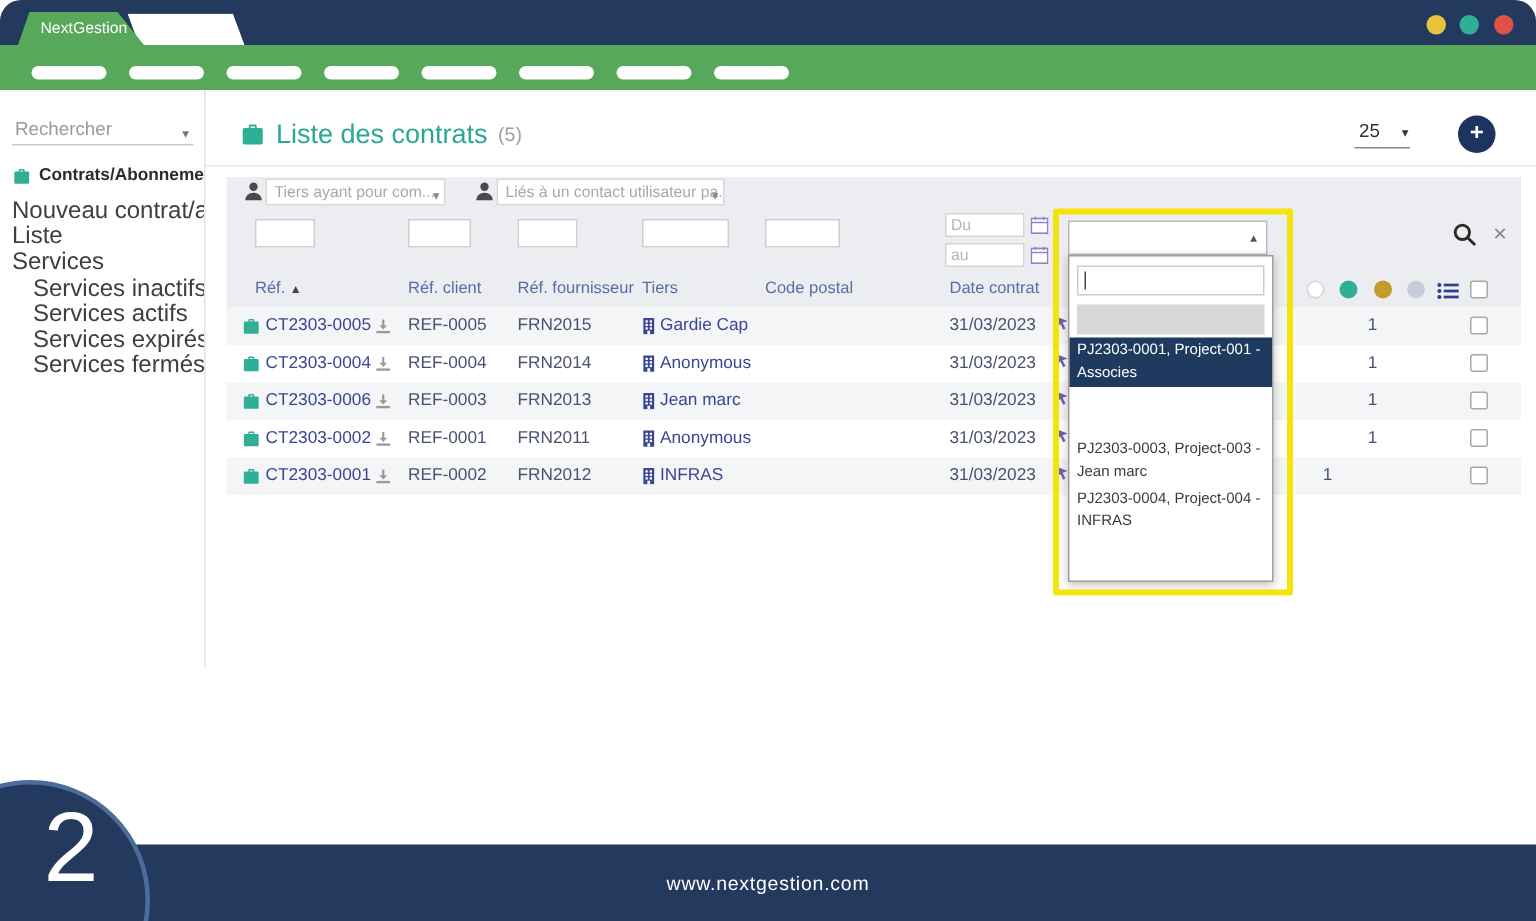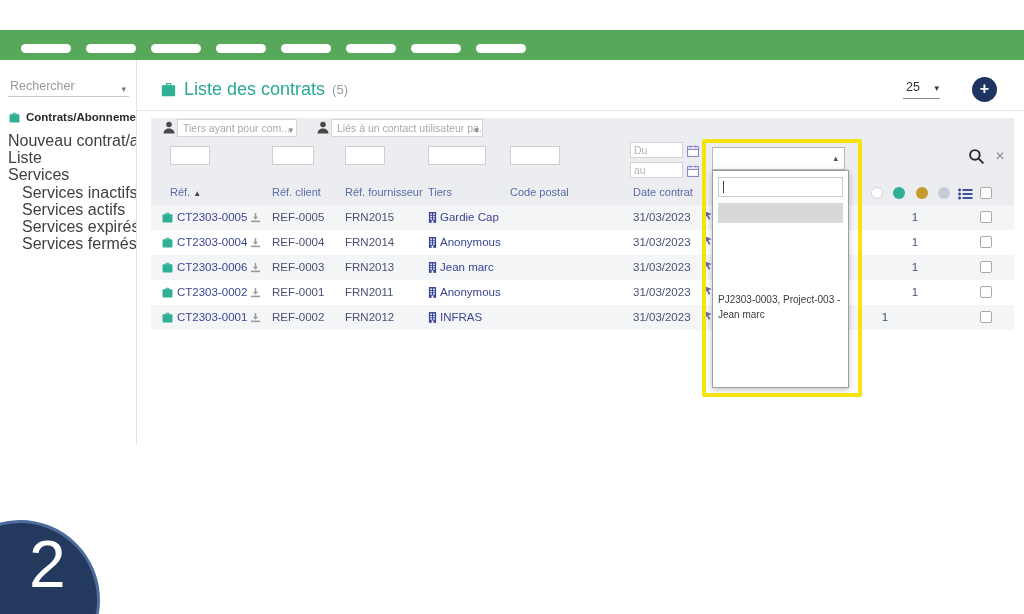--- a/index.html
+++ b/index.html
@@ -85,20 +85,27 @@
                  background:#24395E; border:3px solid #4C6D9C; z-index:6; }
   .step-num { position:absolute; left:86px; top:8px; font-size:66px; color:#fff; line-height:1; }
 
   .ptr { position:absolute; z-index:10; }
 </style>
 </head>
 <body>
 
 <div class="screen">
 
+  <div class="topbar">
+    <div class="ghost-tab"></div>
+    <div class="brand-tab"><span>NextGestion</span></div>
+    <span class="dot" style="left:951px;background:#E9C23F"></span>
+    <span class="dot" style="left:973px;background:#2FAF96"></span>
+    <span class="dot" style="left:996px;background:#DD5348"></span>
+  </div>
 
   <div class="greenbar">
     <span class="pill" style="left:21px"></span>
     <span class="pill" style="left:86px"></span>
     <span class="pill" style="left:151px"></span>
     <span class="pill" style="left:216px"></span>
     <span class="pill" style="left:281px"></span>
     <span class="pill" style="left:346px"></span>
     <span class="pill" style="left:411px"></span>
     <span class="pill" style="left:476px"></span>
@@ -366,21 +373,26 @@
   <span class="checkbox" style="left:980px;top:311px"></span>
 
   <div class="dd-select">
     <span class="caret">▴</span>
   </div>
   <div class="dd-panel">
     <div class="dd-search">
         <span class="dd-cursor"></span>
       </div>
     <div class="dd-empty"></div>
+    <div class="dd-opt sel" style="top:54px">PJ2303-0001, Project-001 - Associes</div>
     <div class="dd-opt" style="top:120px">PJ2303-0003, Project-003 - Jean marc</div>
+    <div class="dd-opt" style="top:153px">PJ2303-0004, Project-004 - INFRAS</div>
   </div>
   <div class="dd-highlight"></div>
 
+  <div class="footer-bar">
+    <span class="footer-url">www.nextgestion.com</span>
+  </div>
   <div class="step-circle">
     <span class="step-num">2</span>
   </div>
 
 </div>
 
 </body></html>

